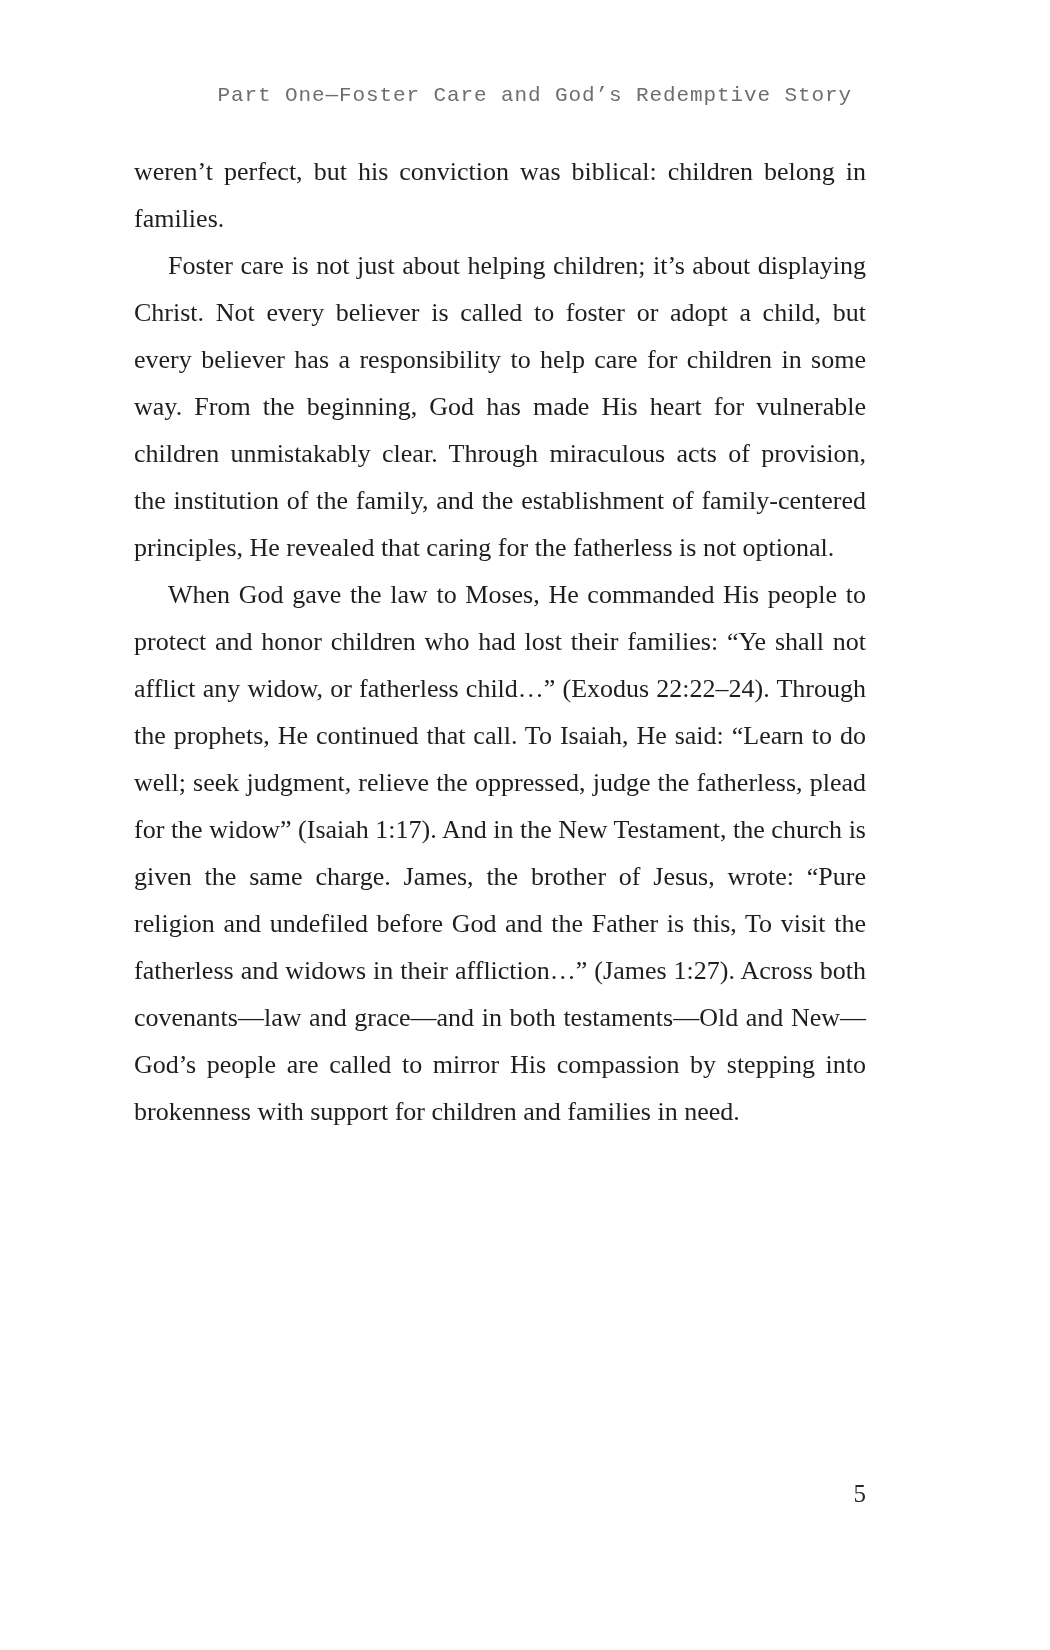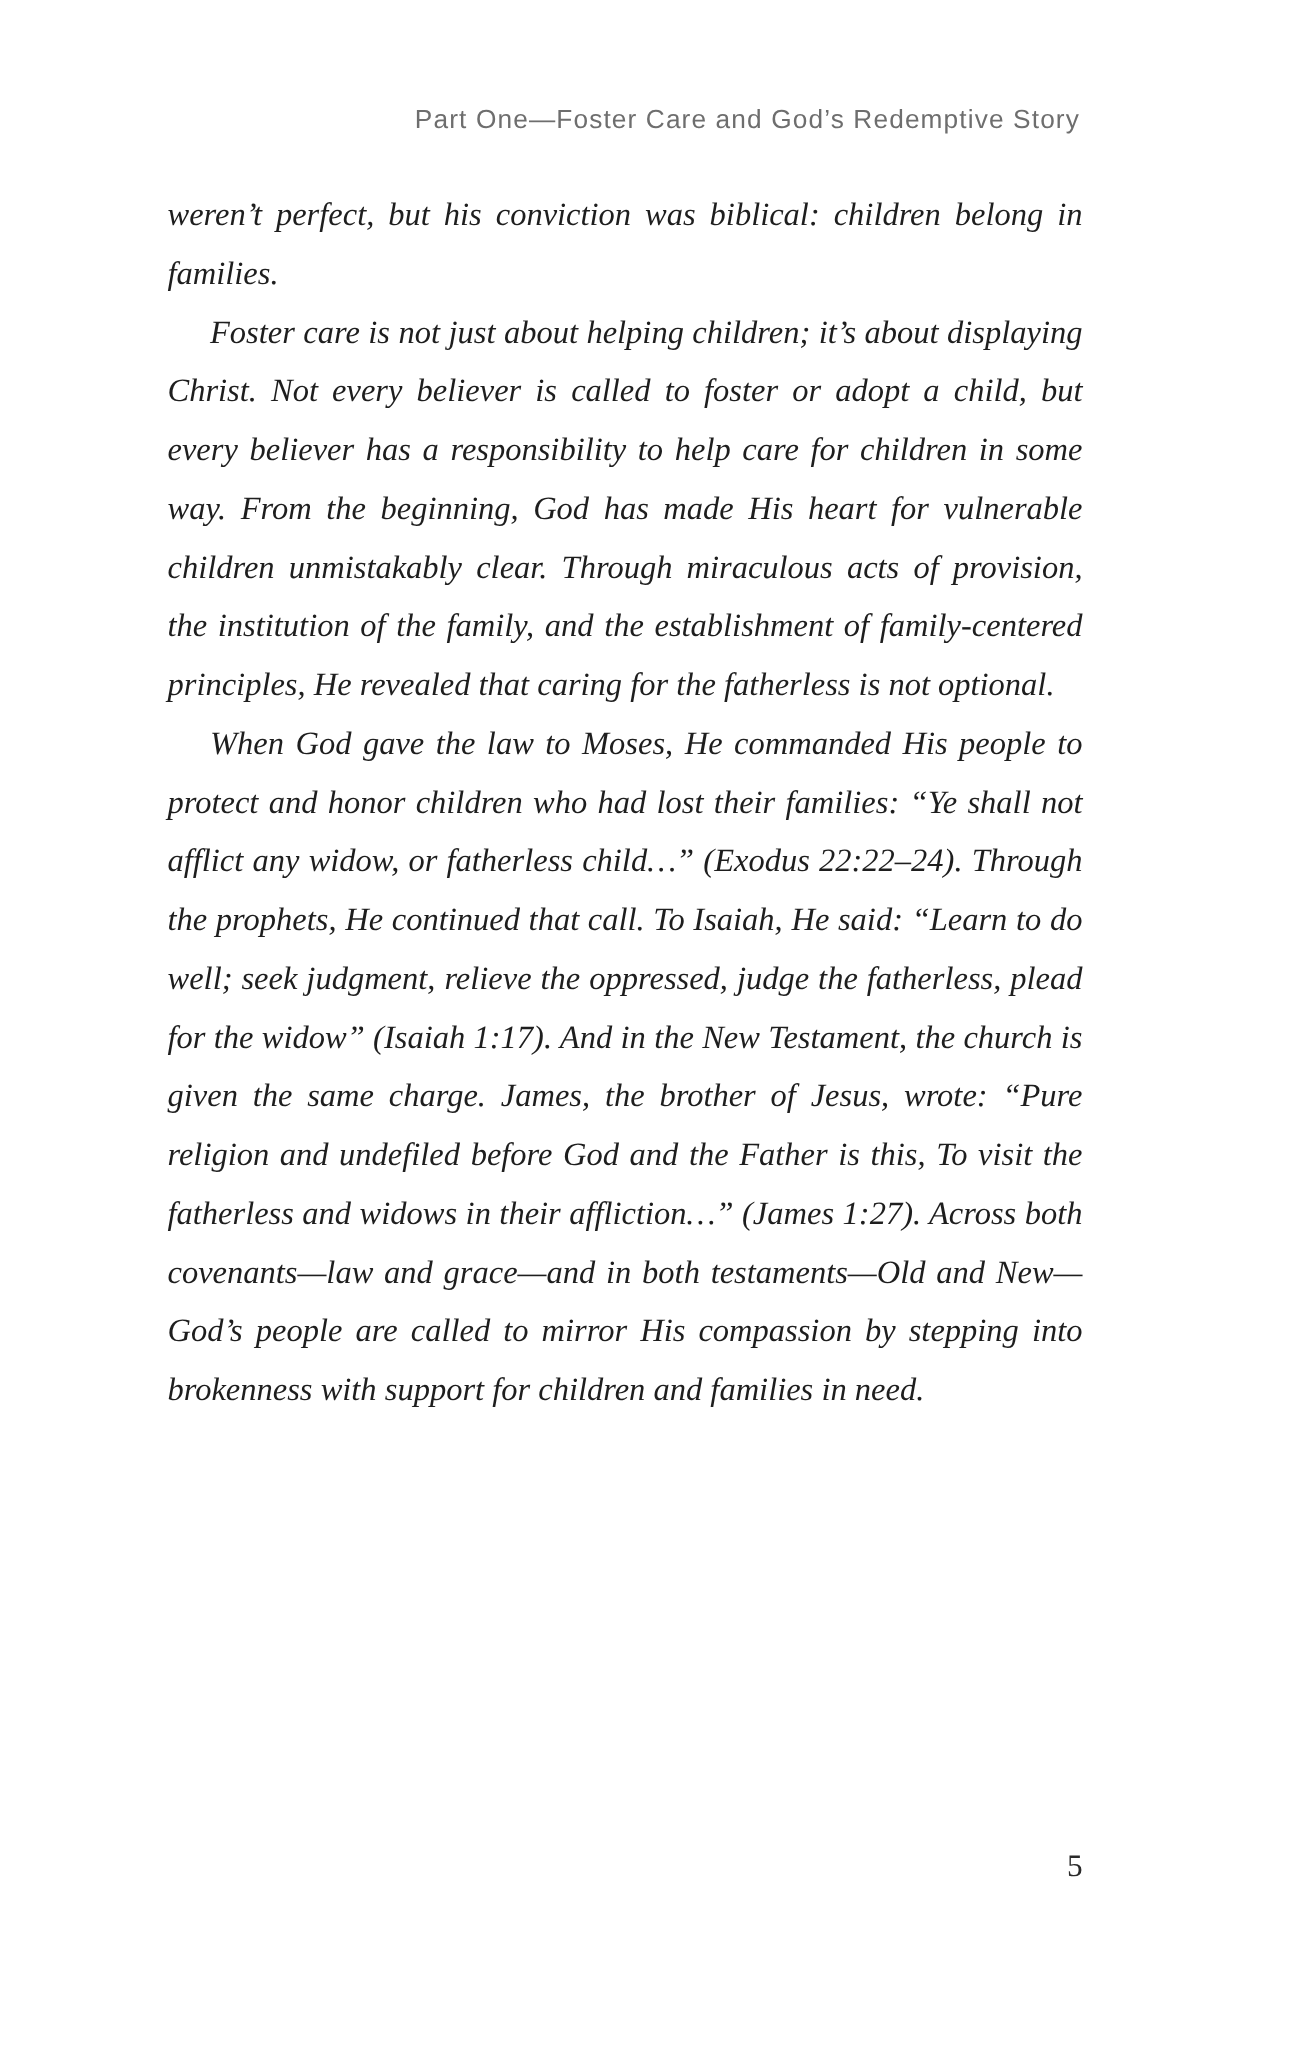--- a/index.html
+++ b/index.html
@@ -12,43 +12,42 @@
     width: 1050px;
     height: 1650px;
     background: #ffffff;
     overflow: hidden;
     font-family: "Liberation Serif", serif;
     color: #1e1e1e;
   }
   .running-header {
     position: absolute;
     top: 84px;
-    left: 132px;
+    left: 120px;
     width: 732px;
     text-align: right;
-    font-family: Liberation Sans, sans-serif;
+    font-family: Liberation Mono, monospace;
     font-size: 21px;
     letter-spacing: 0.9px;
     color: #6e6e6e;
     white-space: nowrap;
   }
   .body-text {
     position: absolute;
     top: 148px;
     left: 134px;
     width: 732px;
     font-size: 26px;
     line-height: 47px;
     text-align: justify;
     color: #1e1e1e;
   }
   .body-text p {
     margin: 0;
     padding: 0;
-    font-style: italic;
   }
   .body-text p.indented {
     text-indent: 34px;
   }
   .page-number {
     position: absolute;
     top: 1480px;
     left: 134px;
     width: 732px;
     text-align: right;

